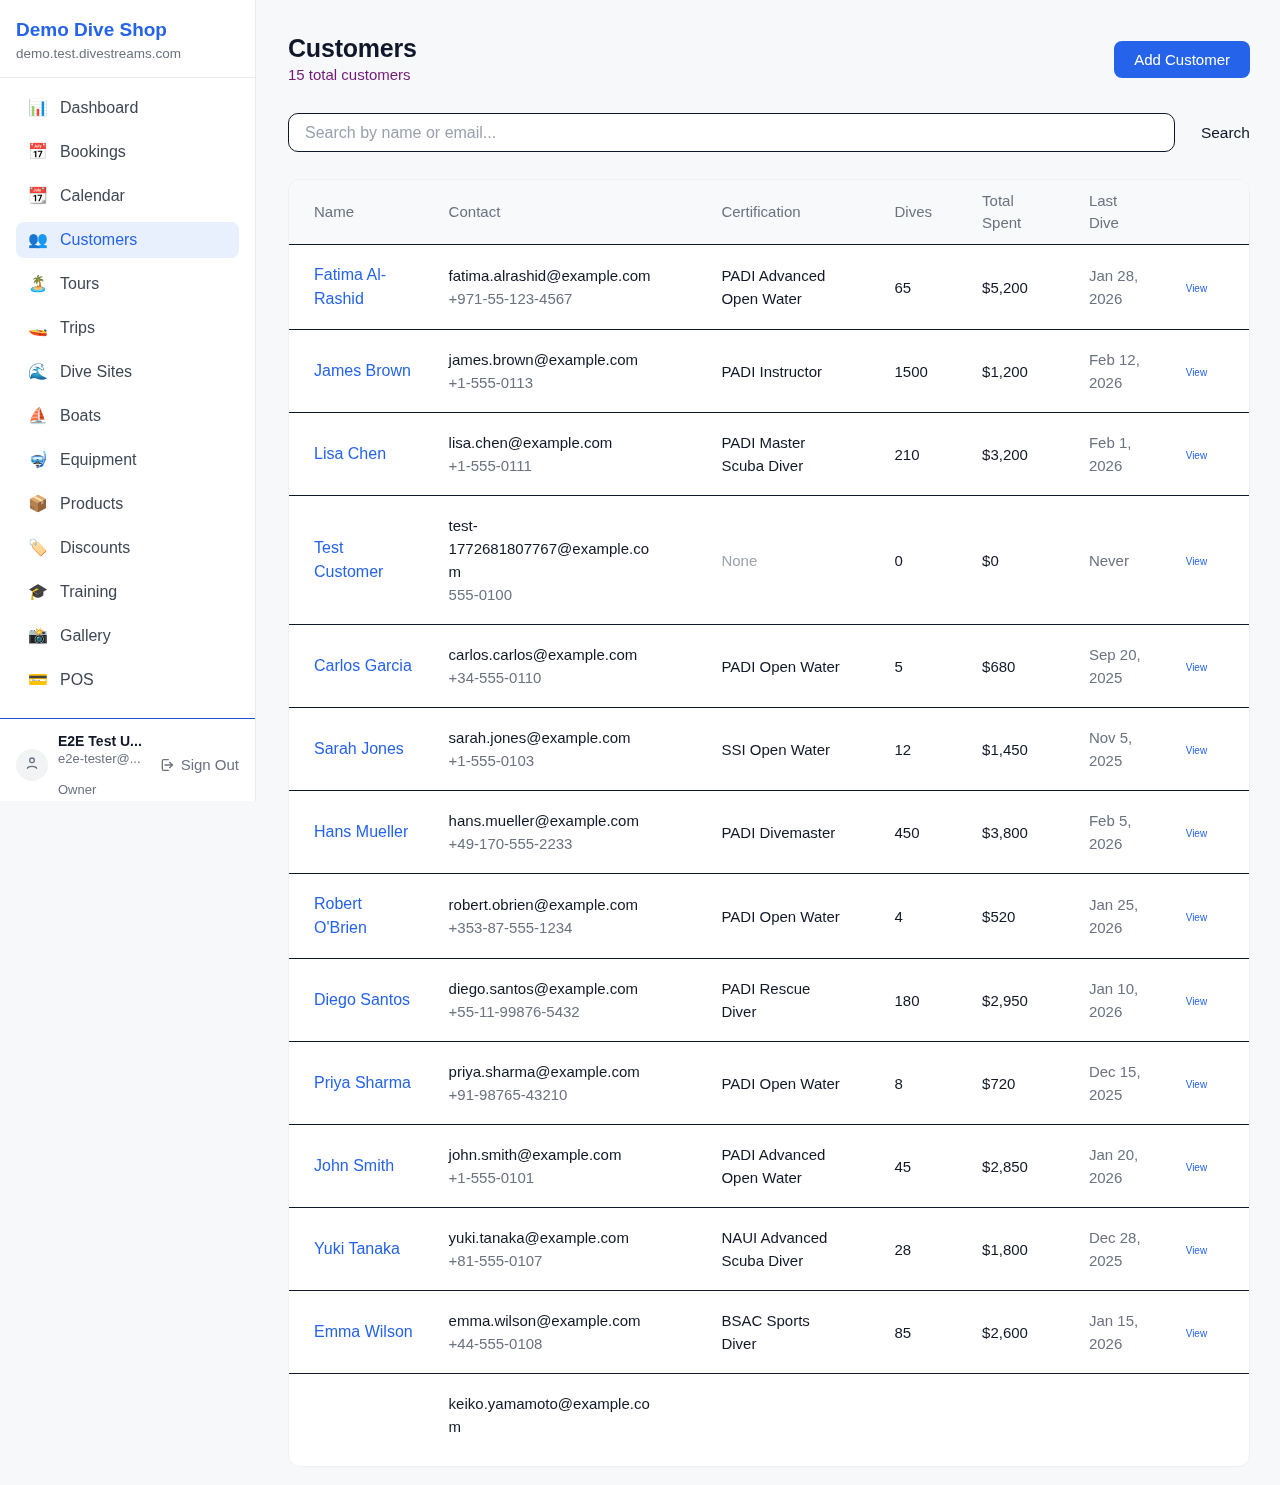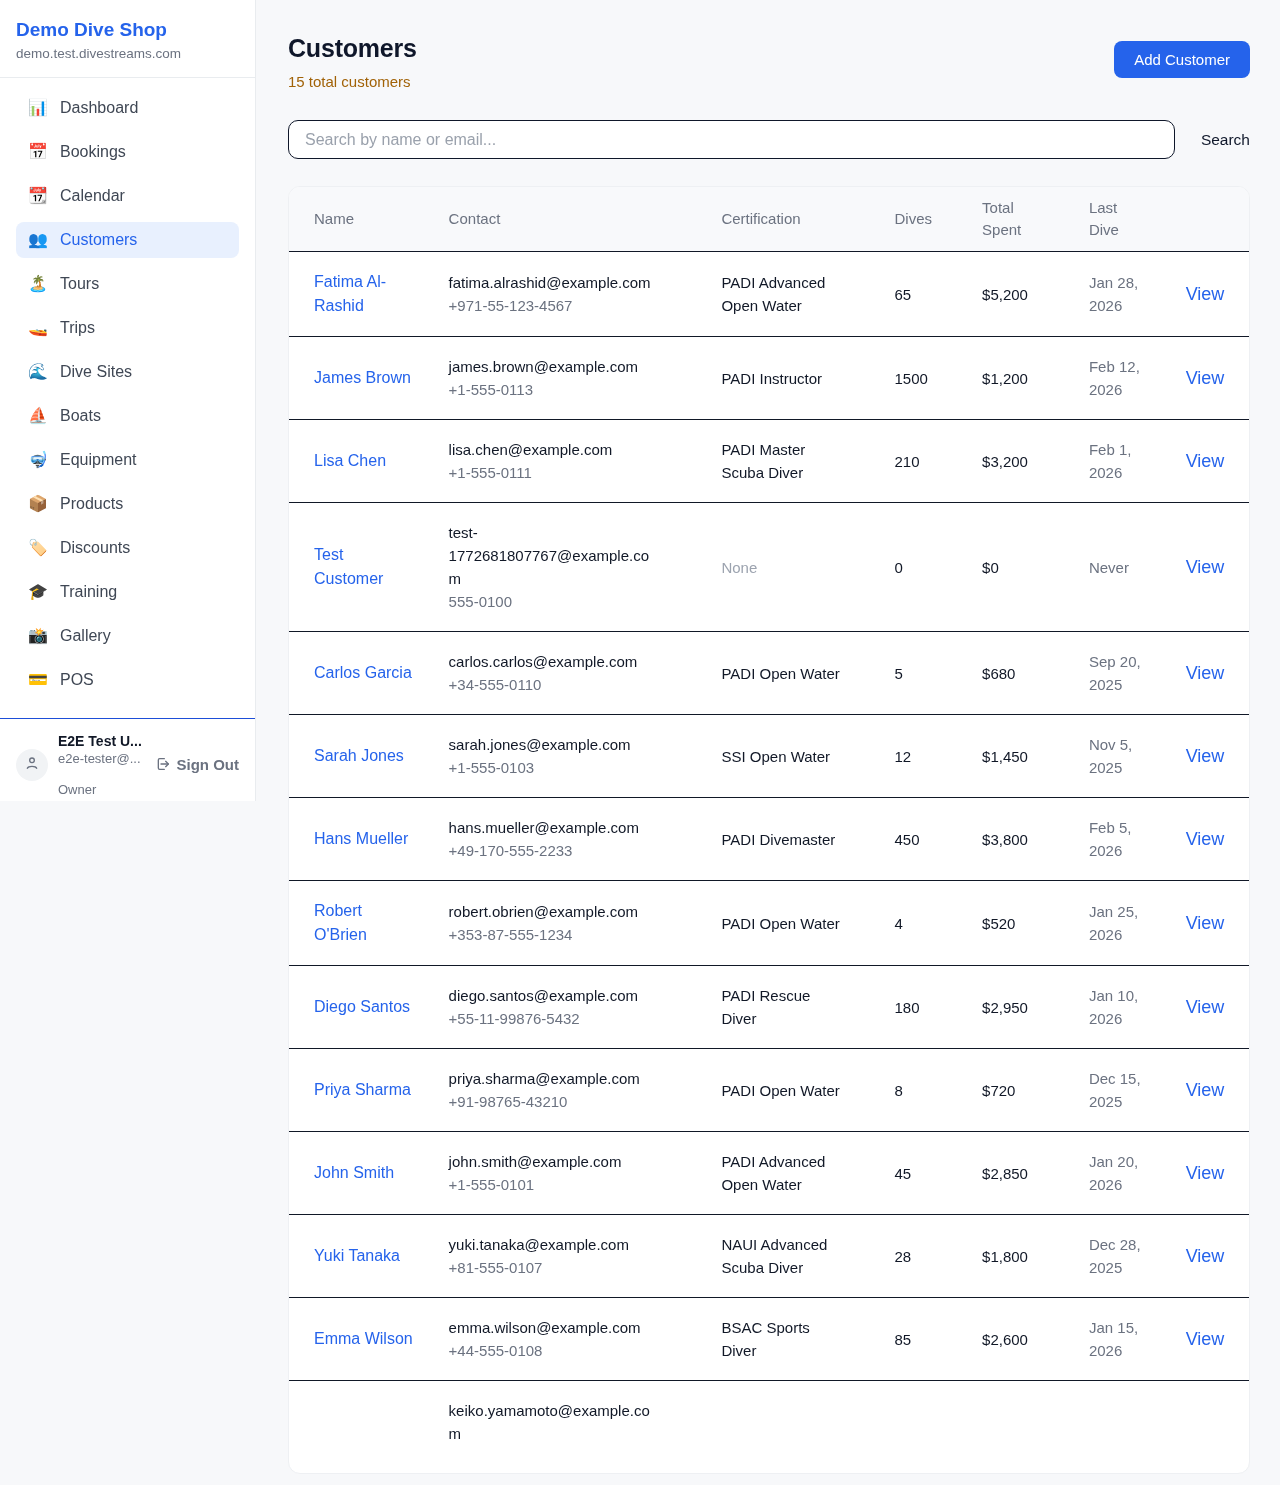--- a/index.html
+++ b/index.html
@@ -46,34 +46,33 @@
     width: 32px; height: 32px; border-radius: 50%;
     background: #f1f3f5; color: #6b7280;
     display: flex; align-items: center; justify-content: center;
     flex: 0 0 auto;
   }
   .user-block { min-width: 0; flex: 1 1 auto; }
   .user-name { font-size: 14px; font-weight: bold; color: #111827; white-space: nowrap; overflow: hidden; }
   .user-email { font-size: 13px; color: #6b7280; white-space: nowrap; overflow: hidden; margin-top: 2px; }
   .user-role { font-size: 13px; color: #6b7280; margin-top: 16px; }
   .signout-btn {
-    display: flex; gap: 6px;
+    display: flex; align-items: center; gap: 6px;
     background: none; border: none; cursor: pointer;
     color: #6b7280; font-size: 15px;
     font-family: "Liberation Sans", sans-serif;
     flex: 0 0 auto;
     white-space: nowrap;
-    font-weight: bold;
   }
 
   
   .main { margin-left: 256px; padding: 34px 30px 28px 32px; }
   .page-header { display: flex; justify-content: space-between; align-items: flex-start; }
   .page-title { font-size: 25px; font-weight: bold; color: #0f172a; letter-spacing: -0.2px; }
-  .page-subtitle { font-size: 15px; color: #a16207; margin-top: 10px; }
+  .page-subtitle { font-size: 15px; color: #701a75; margin-top: 3px; }
   .primary-btn {
     background: #2563eb; color: #ffffff;
     border: none; border-radius: 8px;
     font-size: 15px; font-weight: 500;
     padding: 10px 20px;
     font-family: "Liberation Sans", sans-serif;
     cursor: pointer;
     margin-top: 7px;
   }
 
@@ -144,21 +143,21 @@
     text-decoration: none; cursor: pointer;
     display: inline-block; max-width: 100px;
   }
   .email { color: #111827; display: block; max-width: 212px; overflow-wrap: break-word; }
   .phone { color: #6b7280; display: block; }
   .cert { color: #111827; display: inline-block; max-width: 122px; }
   .cert.none { color: #9ca3af; }
   .dives { color: #111827; }
   .spent { color: #111827; }
   .last-dive { color: #6b7280; display: inline-block; max-width: 58px; }
-  .view-link { color: #2563eb; cursor: pointer; text-decoration: none; font-size: 18px; }
+  .view-link { color: #2563eb; cursor: pointer; text-decoration: none; font-size: 10px; }
 </style>
 </head>
 <body>
 
 <aside class="sidebar">
   <div class="sidebar-head">
     <div class="shop-name">Demo Dive Shop</div>
     <div class="shop-domain">demo.test.divestreams.com</div>
   </div>
 

